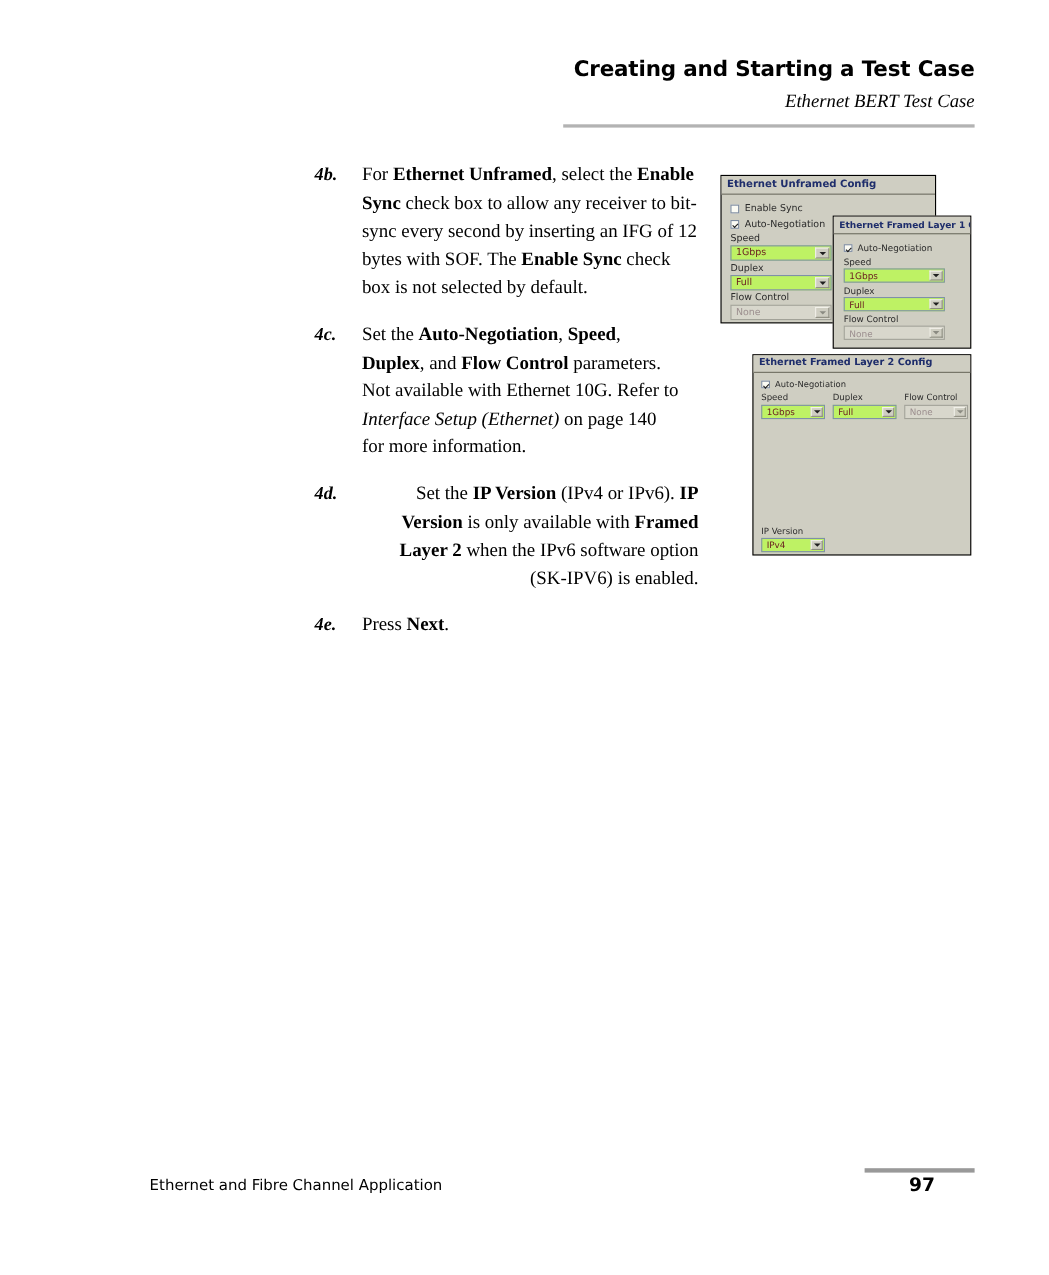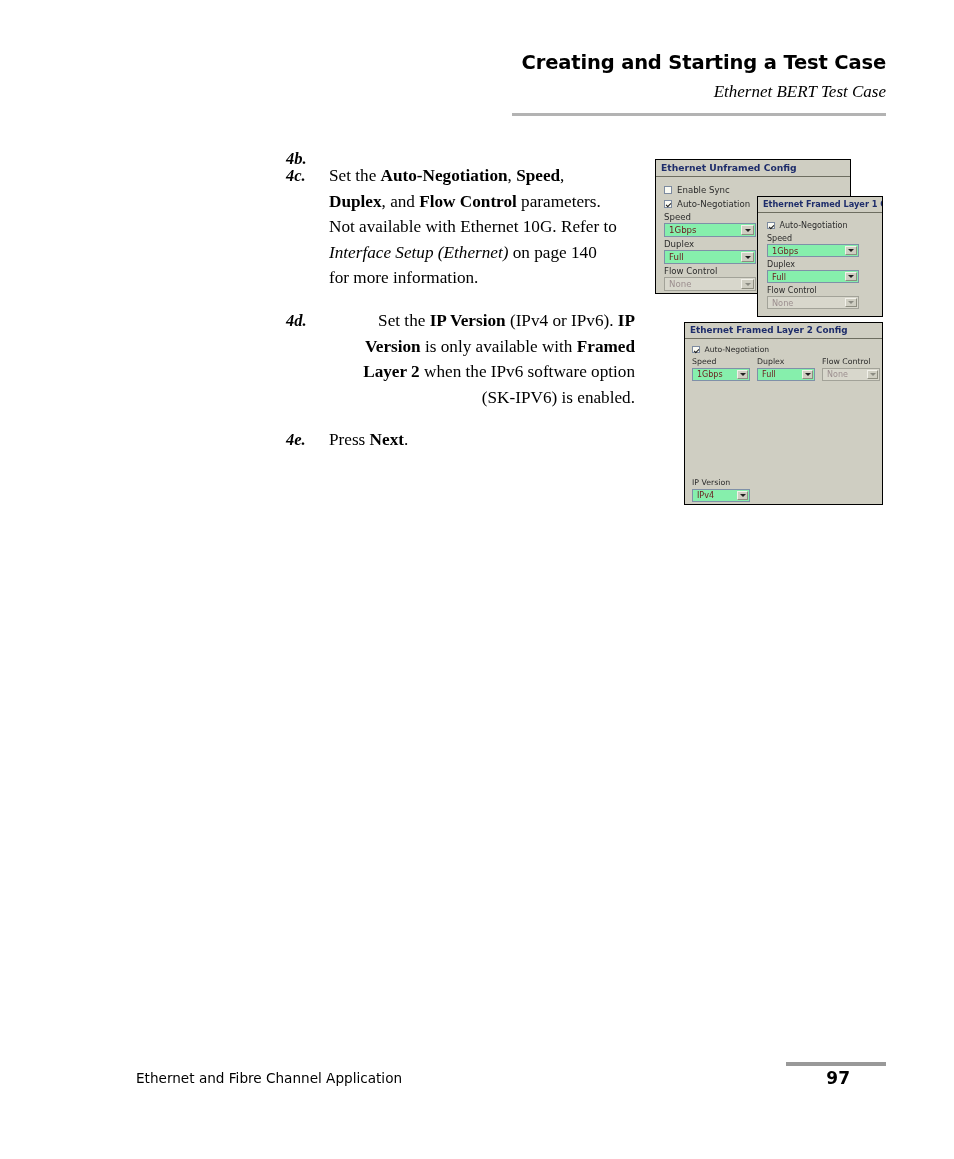--- a/index.html
+++ b/index.html
@@ -145,21 +145,21 @@
     transform: rotate(-45deg);
   }
   .cblabel {
     margin-left: 5px;
     color: #2b2b2b;
   }
 
   
   .combo {
     position: relative;
-    background: #86efac;
+    background: #bef264;
     border: 1px solid #7f90a8;
     box-sizing: border-box;
     display: flex;
     align-items: center;
     overflow: hidden;
   }
   .combo .combo-val {
     font-family: "DejaVu Sans", sans-serif;
     color: #6b2020;
     padding-left: 4px;
@@ -226,20 +226,21 @@
 <div id="page-header">
   <div class="hdr-title">Creating and Starting a Test Case</div>
   <div class="hdr-subtitle">Ethernet BERT Test Case</div>
 </div>
 <div id="header-rule"></div>
 
 <div id="steps">
 
   <div class="step" id="step-4b">
     <span class="step-num">4b.</span>
+    <span class="step-body" style="display:inline-block;">For <b>Ethernet Unframed</b>, select the <b>Enable Sync</b> check box to allow any receiver to bit-sync every second by inserting an IFG of 12 bytes with SOF. The <b>Enable Sync</b> check box is not selected by default.</span>
   </div>
 
   <div class="step" id="step-4c">
     <span class="step-num">4c.</span>
     <span class="step-body" style="display:inline-block;">Set the <b>Auto-Negotiation</b>, <b>Speed</b>, <b>Duplex</b>, and <b>Flow Control</b> parameters. Not available with Ethernet 10G. Refer to <i>Interface Setup (Ethernet)</i> on page 140 for more information.</span>
   </div>
 
   <div class="step" id="step-4d">
     <span class="step-num">4d.</span>
     <span class="step-body" style="display:inline-block;text-align:right;">Set the <b>IP Version</b> (IPv4 or IPv6). <b>IP Version</b> is only available with <b>Framed Layer 2</b> when the IPv6 software option (SK-IPV6) is enabled.</span>

